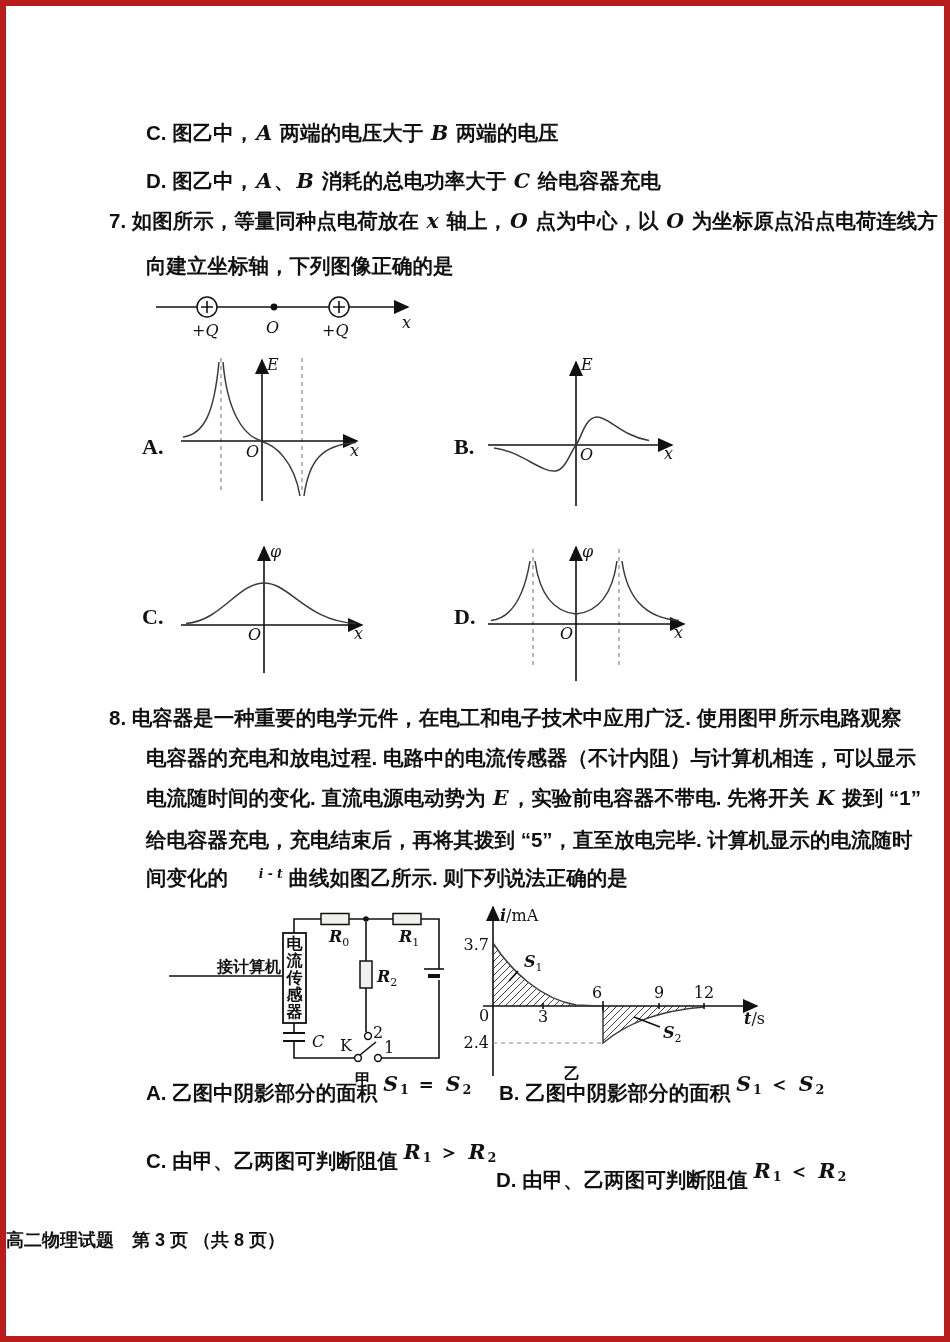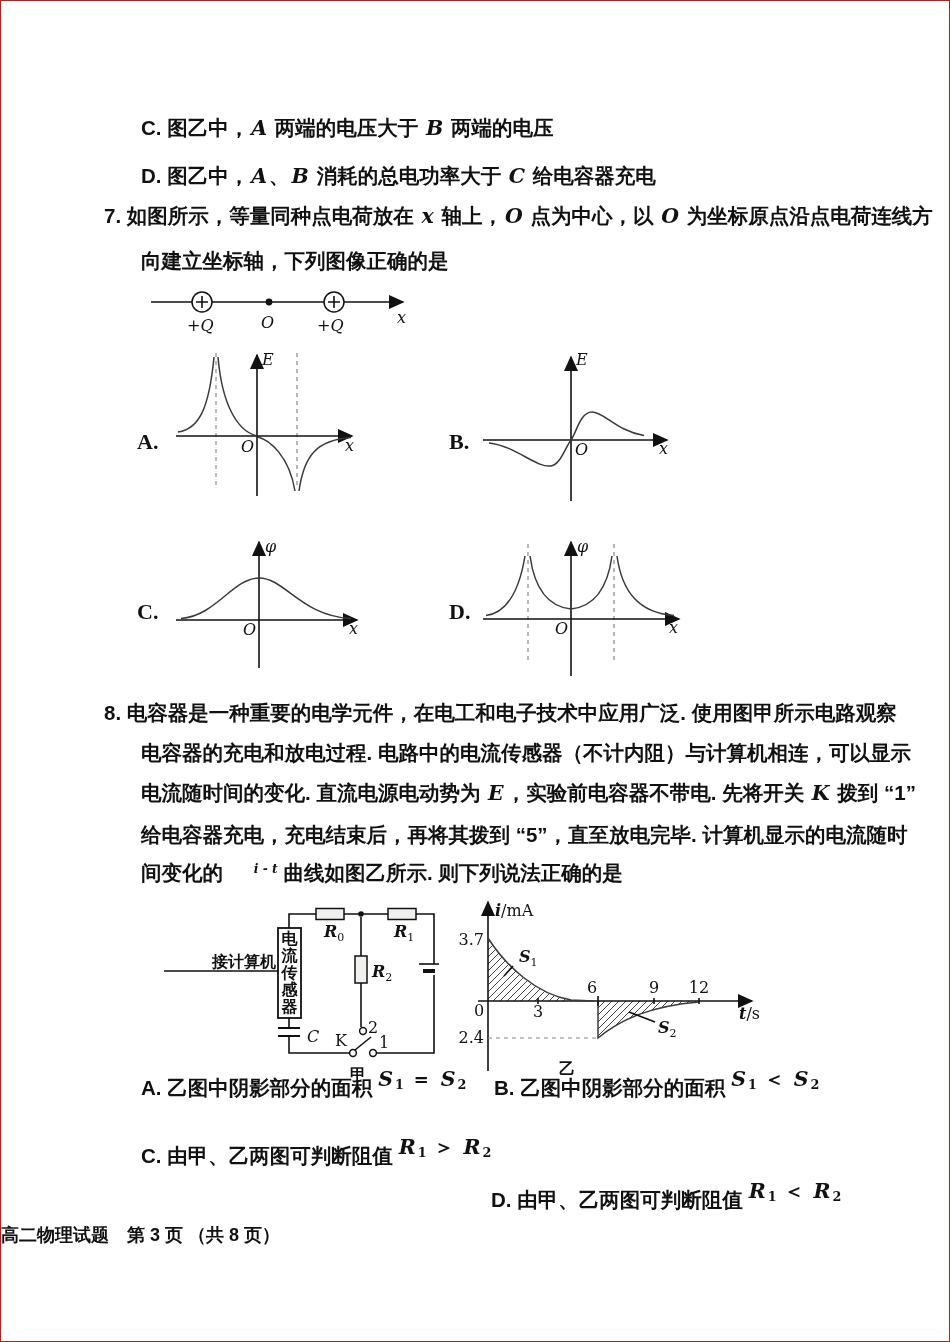--- a/index.html
+++ b/index.html
@@ -1,16 +1,16 @@
 <!DOCTYPE html>
 <html><head>
 <meta charset="utf-8">
 <style>
   html,body{margin:0;padding:0;background:#9a9a9a;}
-  .page{position:relative;width:950px;height:1342px;background:#ffffff;border:1px solid #b91c1c;
+  .page{position:relative;width:950px;height:1342px;background:#ffffff;border:6px solid #b91c1c;
         font-family:"Liberation Sans",sans-serif;color:#111;overflow:hidden;box-sizing:border-box;}
   .tline{position:absolute;font-size:20.5px;font-weight:700;white-space:nowrap;color:#111;}
   .mn{font-style:normal;}
   .mvar{font-family:"DejaVu Serif",serif;font-style:italic;font-weight:700;padding:0 2px;}
   .msub{font-family:"DejaVu Serif",serif;font-style:normal;font-size:0.62em;vertical-align:-0.22em;}
   .msm{font-family:"DejaVu Serif",serif;font-style:italic;font-size:0.6em;vertical-align:0.6em;margin-left:25px;}
   .mathraise{position:relative;top:-9px;font-family:"DejaVu Serif",serif;font-weight:700;padding-left:4px;}
   .glabel{position:absolute;font-size:22px;font-weight:700;font-family:"Liberation Serif",serif;}
   .fig{position:absolute;}
   .footer{position:absolute;left:0;width:100%;text-align:left;font-size:18px;font-weight:700;}
@@ -204,20 +204,20 @@
   
   <div class="tline" style="left:140px;top:1073px">
     <span><span class="mn">A. 乙图中阴影部分的面积</span></span><span class="mathraise"><span class="mvar">S</span><span class="msub">1</span><span class="mn"> ＝ </span><span class="mvar">S</span><span class="msub">2</span></span>
   </div>
   <div class="tline" style="left:493px;top:1073px">
     <span><span class="mn">B. 乙图中阴影部分的面积</span></span><span class="mathraise"><span class="mvar">S</span><span class="msub">1</span><span class="mn"> ＜ </span><span class="mvar">S</span><span class="msub">2</span></span>
   </div>
   <div class="tline" style="left:140px;top:1141px">
     <span><span class="mn">C. 由甲、乙两图可判断阻值</span></span><span class="mathraise"><span class="mvar">R</span><span class="msub">1</span><span class="mn"> ＞ </span><span class="mvar">R</span><span class="msub">2</span></span>
   </div>
-  <div class="tline" style="left:490px;top:1185px">
+  <div class="tline" style="left:490px;top:1160px">
     <span><span class="mn">D. 由甲、乙两图可判断阻值</span></span><span class="mathraise"><span class="mvar">R</span><span class="msub">1</span><span class="mn"> ＜ </span><span class="mvar">R</span><span class="msub">2</span></span>
   </div>
 
   
   <div class="footer" style="top:1222px">高二物理试题　第 3 页 （共 8 页）</div>
 
 </div>
 
 </body></html>

